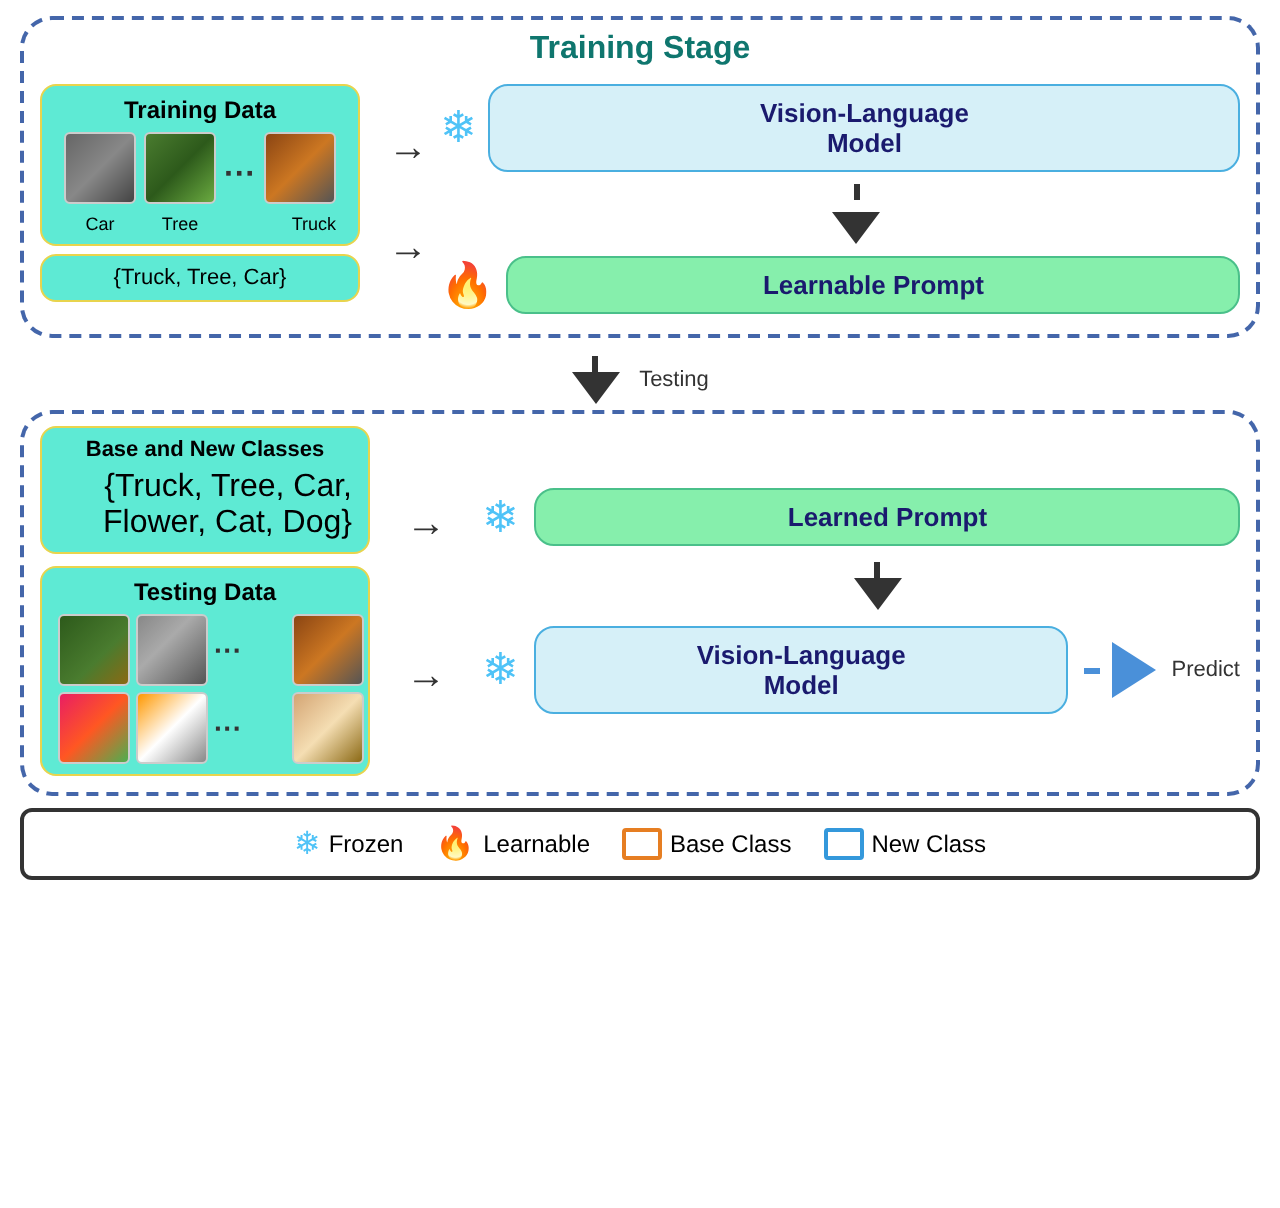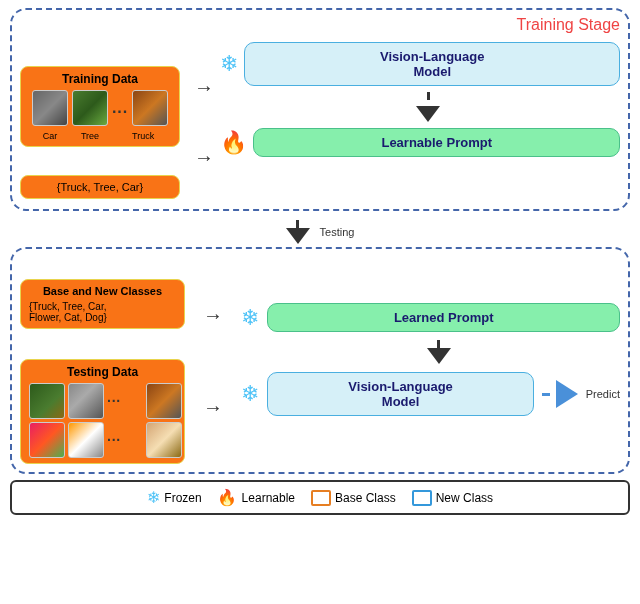--- a/index.html
+++ b/index.html
@@ -25,36 +25,35 @@
     .training-section {
       border: 2.5px dashed #4466aa;
       border-radius: 16px;
       padding: 6px 8px 10px 8px;
       position: relative;
       margin-bottom: 6px;
       flex: 0 0 auto;
     }
 
     .section-title {
-      text-align: right;
-      font-weight: normal;
+      text-align: center;
+      font-weight: bold;
       font-size: 16px;
-      color: #ef4444;
+      color: #0f766e;
       margin-bottom: 8px;
     }
 
     
     .data-box {
-      background: #f97316;
+      background: #5eead4;
       border: 1.5px solid #e8d44d;
       border-radius: 8px;
       padding: 5px 8px;
       min-width: 150px;
       max-width: 160px;
-      margin-top: 24px;
     }
 
     .data-box-title {
       font-size: 12px;
       font-weight: bold;
       text-align: center;
       margin-bottom: 4px;
     }
 
     .image-row {
@@ -250,21 +249,21 @@
           <div class="image-row">
             <div class="col-flex" style="align-items:center;">
               <div class="img-placeholder img-car"></div>
               <div class="img-label">Car</div>
             </div>
             <div class="col-flex" style="align-items:center;">
               <div class="img-placeholder img-tree"></div>
               <div class="img-label">Tree</div>
             </div>
             <div class="dots-label">···</div>
-            <div class="col-flex" style="align-items:flex-start;">
+            <div class="col-flex" style="align-items:flex-end;">
               <div class="img-placeholder img-truck"></div>
               <div class="img-label">Truck</div>
             </div>
           </div>
         </div>
 
         <div class="data-box">
           <div style="text-align:center; font-size:11px;">{Truck, Tree, Car}</div>
         </div>
       </div>
@@ -309,21 +308,21 @@
     <div style="font-size:11px; color:#333; margin-left:4px;">Testing</div>
   </div>
 
   <div class="testing-section">
     <div class="testing-inner">
 
       <div class="testing-left">
 
         <div class="data-box" style="max-width:165px;">
           <div class="data-box-title" style="font-size:11px;">Base and New Classes</div>
-          <div style="font-size:10px; text-align:left;">{Truck, Tree, Car,<br>Flower, Cat, Dog}</div>
+          <div style="font-size:16px; text-align:right;">{Truck, Tree, Car,<br>Flower, Cat, Dog}</div>
         </div>
 
         <div class="data-box" style="max-width:165px;">
           <div class="data-box-title">Testing Data</div>
           <div class="testing-data-grid">
             <div class="img-placeholder img-forest"></div>
             <div class="img-placeholder img-city"></div>
             <div class="dots-label" style="font-size:14px; margin:0;">···</div>
             <div class="img-placeholder img-truck"></div>
             <div class="img-placeholder img-flower"></div>

